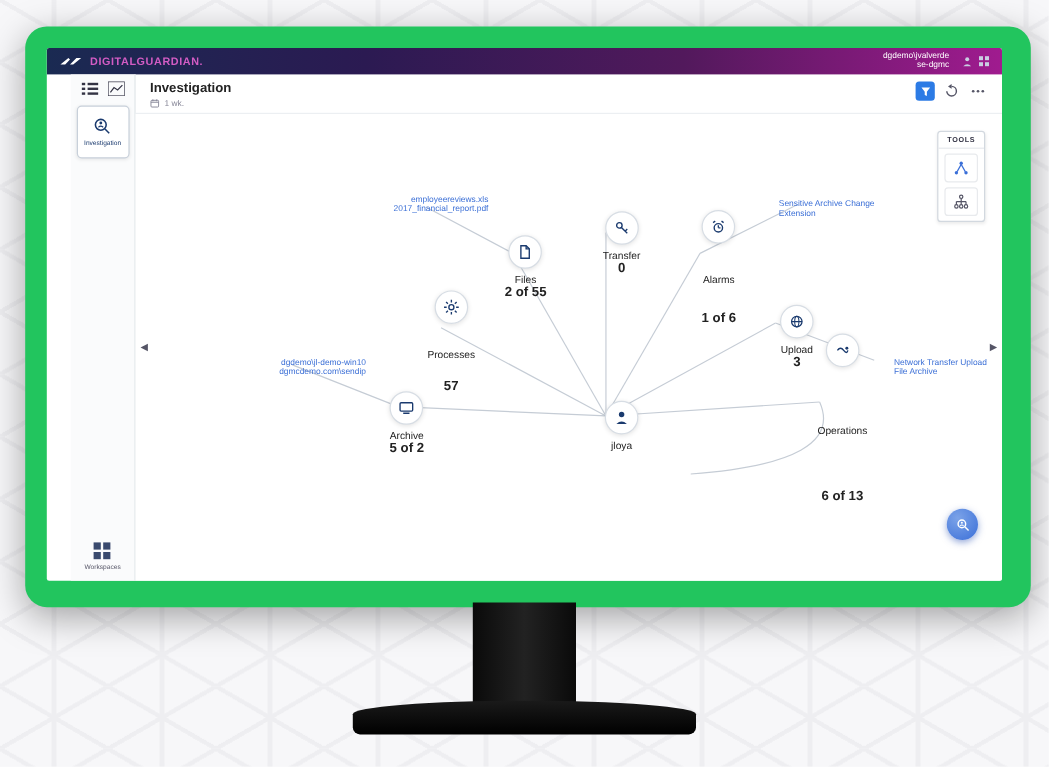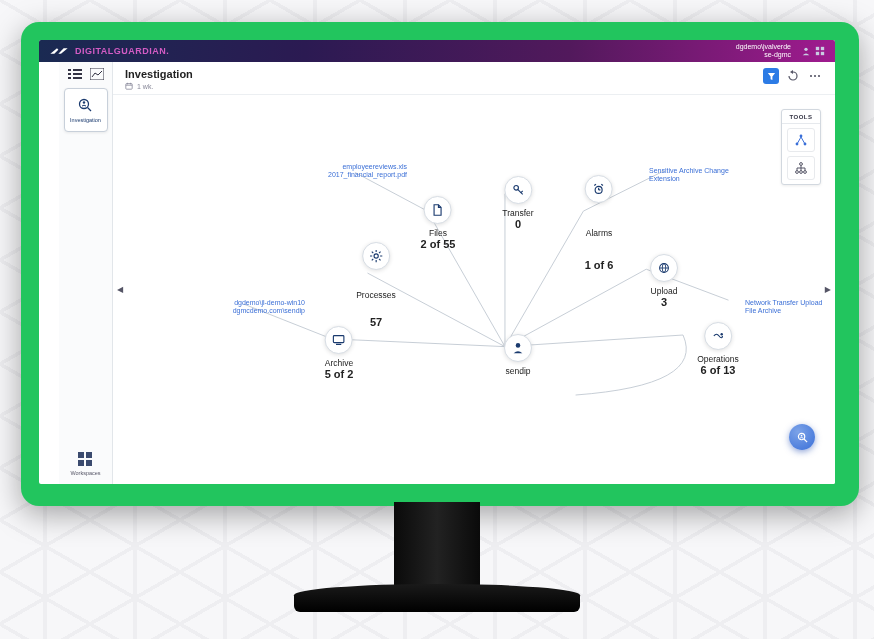--- a/index.html
+++ b/index.html
@@ -316,21 +316,21 @@
 dgmcdemo.com\sendip</span></div>
           <div class="annotation" style="left:632px; top:204px;"><span>Network Transfer Upload File Archive</span></div>
 
           <div class="node" style="left:405px; top:260px;">
             <div class="node-bubble">
                 <svg viewBox="0 0 16 16">
                   <circle cx="8" cy="5" r="2.6" fill="#1a3a6e"></circle>
                   <path d="M3 14 Q8 9.5 13 14" fill="#1a3a6e"></path>
                 </svg>
               </div>
-            <div class="node-label">sendip</div>
+            <div class="node-label">jloya</div>
           </div>
 
           <div class="node" style="left:226px; top:258px;">
             <div class="node-bubble">
                 <svg viewBox="0 0 16 16">
                   <rect x="2" y="3" width="12" height="8" rx="1" fill="none" stroke="#1a3a6e" stroke-width="1.3"></rect>
                   <line x1="5" y1="13" x2="11" y2="13" stroke="#1a3a6e" stroke-width="1.3"></line>
                 </svg>
               </div>
             <div class="node-label">Archive</div>
@@ -399,21 +399,21 @@
                 <svg viewBox="0 0 16 16">
                   <circle cx="8" cy="8" r="5" fill="none" stroke="#1a3a6e" stroke-width="1.2"></circle>
                   <ellipse cx="8" cy="8" rx="2" ry="5" fill="none" stroke="#1a3a6e" stroke-width="1"></ellipse>
                   <line x1="3" y1="8" x2="13" y2="8" stroke="#1a3a6e" stroke-width="1"></line>
                 </svg>
               </div>
             <div class="node-label">Upload</div>
             <div class="node-value">3</div>
           </div>
 
-          <div class="node" style="left:605px; top:254px;">
+          <div class="node" style="left:589px; top:254px;gap:44px;">
             <div class="node-bubble">
                 <svg viewBox="0 0 16 16">
                   <path d="M3 8 Q6 4 9 8 T13 8" fill="none" stroke="#1a3a6e" stroke-width="1.3"></path>
                   <circle cx="12" cy="6" r="1.4" fill="#1a3a6e"></circle>
                 </svg>
               </div>
             <div class="node-label">Operations</div>
             <div class="node-value">6 of 13</div>
           </div>
 

